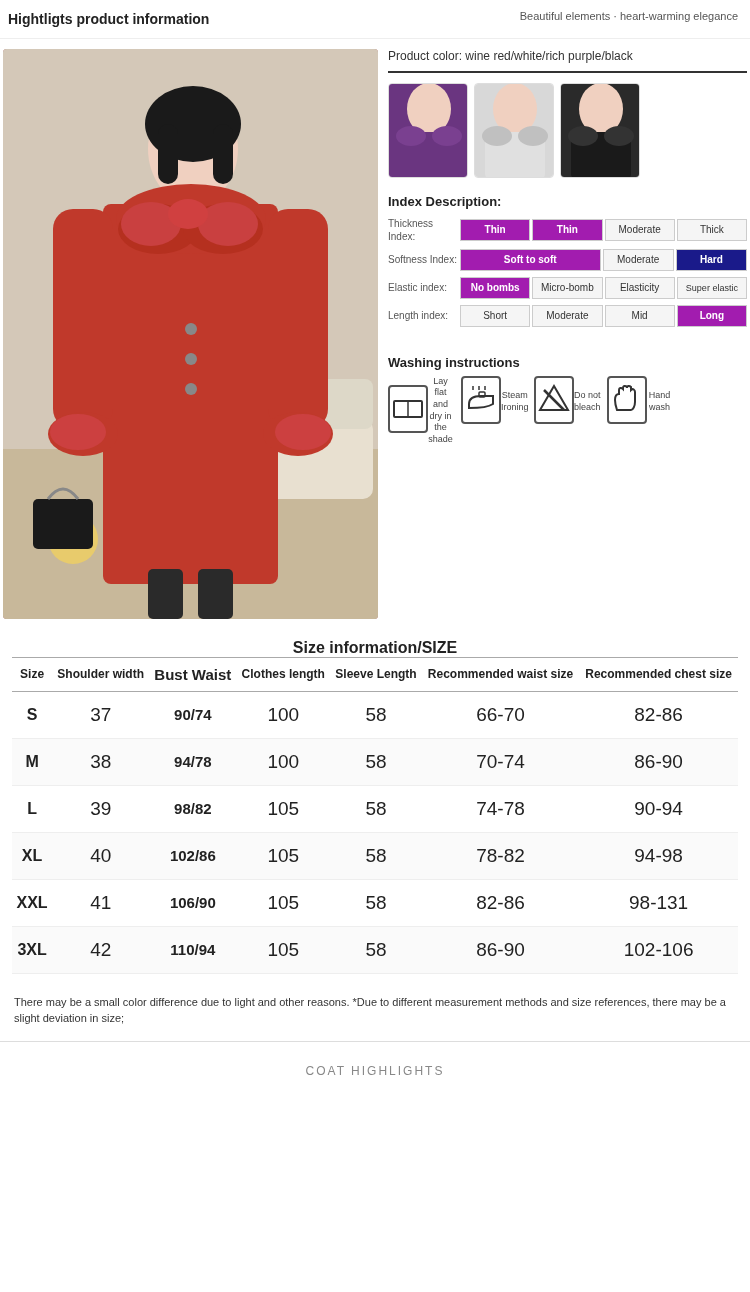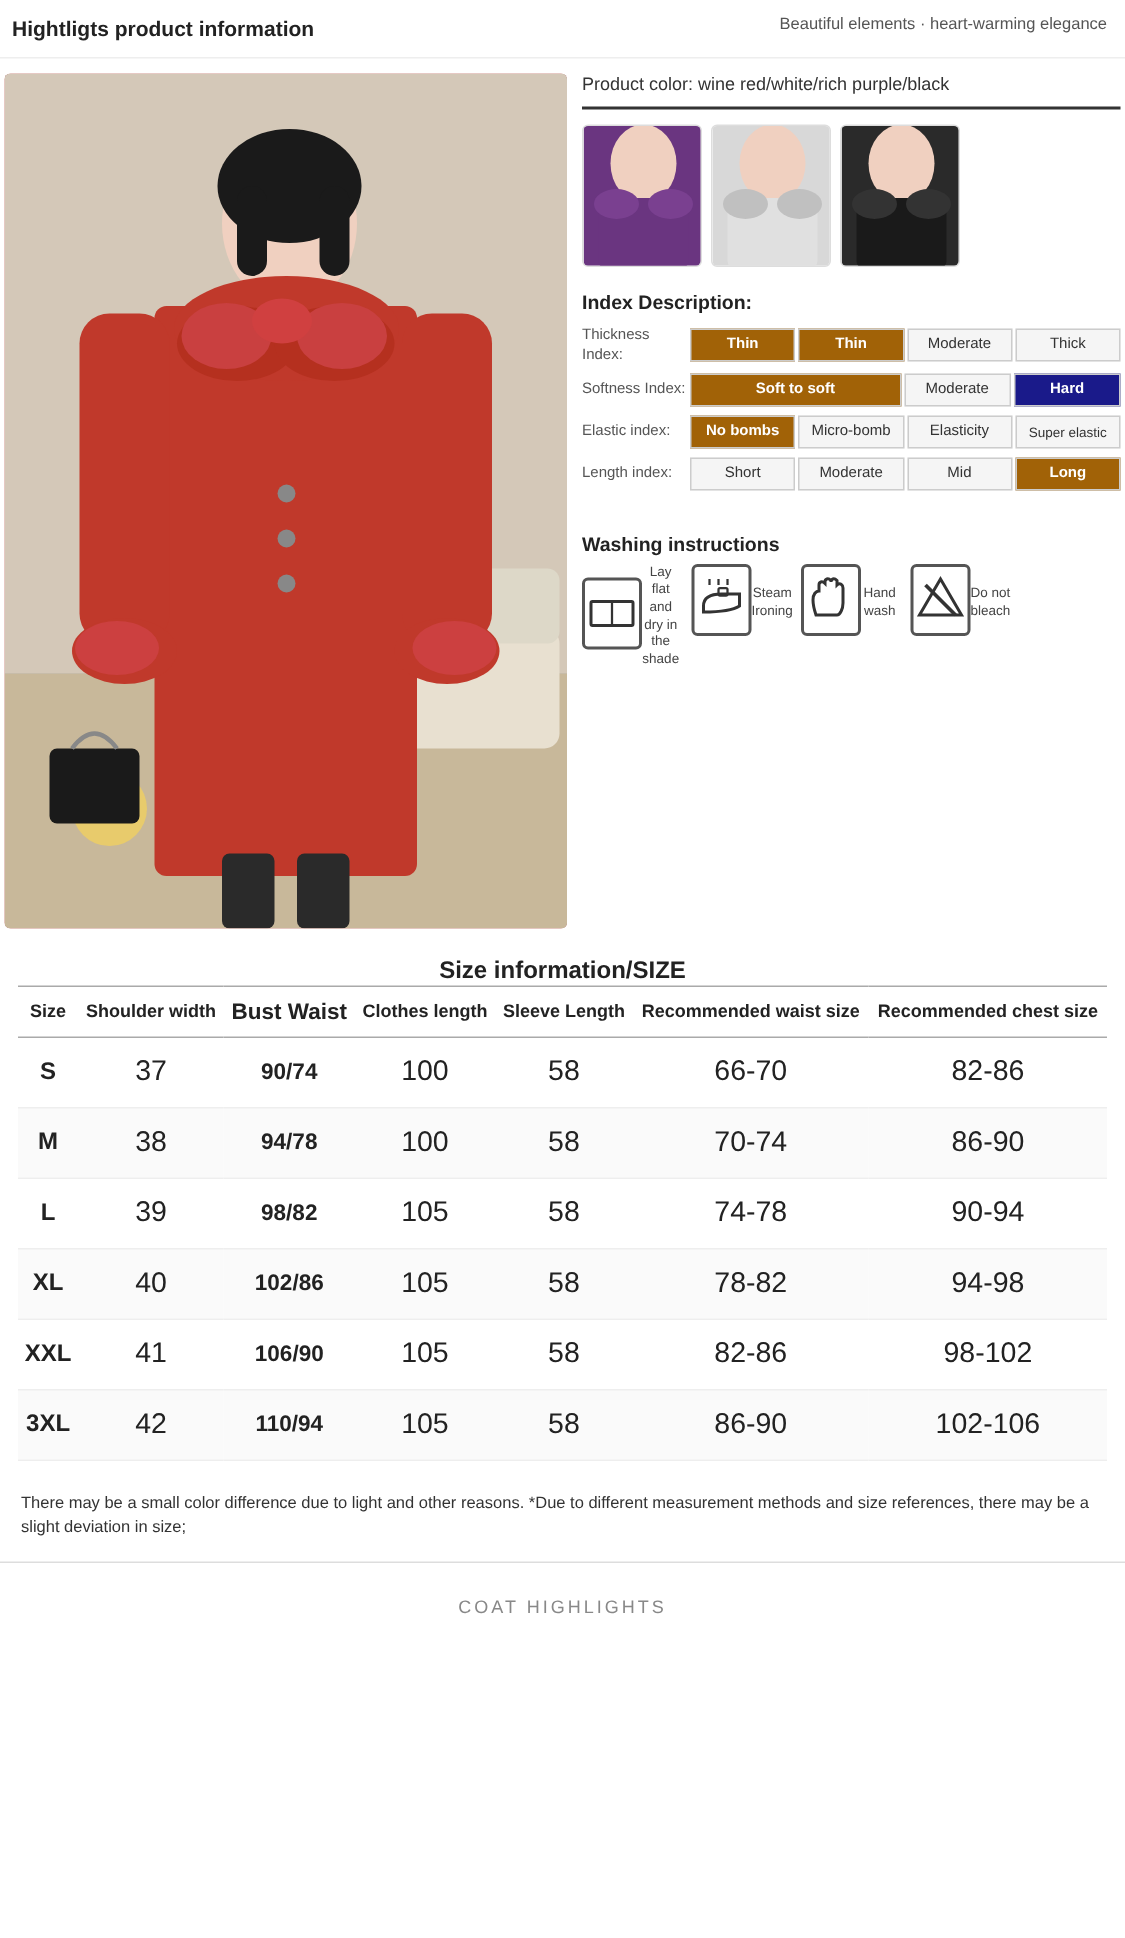--- a/index.html
+++ b/index.html
@@ -39,21 +39,21 @@
     .index-title { font-size: 13px; font-weight: bold; margin-bottom: 8px; }
 
     .index-row { display: flex; align-items: center; margin-bottom: 6px; }
     .index-label { font-size: 10px; color: #555; width: 72px; min-width: 72px; line-height: 1.3; }
     .index-bar { display: flex; gap: 2px; flex: 1; }
     .index-segment {
       flex: 1; height: 22px; border: 1px solid #ccc; font-size: 10px;
       display: flex; align-items: center; justify-content: center;
       background: #f5f5f5; color: #333;
     }
-    .index-segment.active { background: #a16207; color: #fff; font-weight: bold; }
+    .index-segment.active { background: #a21caf; color: #fff; font-weight: bold; }
     .index-segment.active-blue { background: #1a1a8a; color: #fff; font-weight: bold; }
 
     .washing-section { margin-top: 10px; }
     .washing-title { font-size: 13px; font-weight: bold; margin-bottom: 6px; }
     .washing-icons { display: flex; gap: 8px; align-items: flex-start; }
     .wash-item { display: flex; flex-direction: row; align-items: center; width: 65px; }
     .wash-icon {
       width: 48px; height: 48px; border: 2px solid #555; border-radius: 4px;
       display: flex; align-items: center; justify-content: center;
       font-size: 20px; margin-bottom: 4px; background: #fff;
@@ -252,34 +252,34 @@
               <line x1="16" y1="8" x2="16" y2="4" stroke="#333" stroke-width="1.5"></line>
               <line x1="22" y1="8" x2="22" y2="4" stroke="#333" stroke-width="1.5"></line>
             </svg>
           </div>
           <div class="wash-label">Steam Ironing</div>
         </div>
 
         <div class="wash-item">
           <div class="wash-icon">
             <svg width="36" height="36" viewBox="0 0 36 36">
-              <path d="M8 28 C8 28 6 22 6 18 C6 14 8 12 10 12 L10 8 C10 6 12 5 14 7 L14 6 C14 4 16 3 18 5 L18 6 C18 4 20 3 22 5 L22 8 C24 6 26 8 26 10 L26 20 C26 24 24 28 22 28 Z" fill="none" stroke="#333" stroke-width="2"></path>
-            </svg>
-          </div>
-          <div class="wash-label">Hand wash</div>
-        </div>
-
-        <div class="wash-item">
-          <div class="wash-icon">
-            <svg width="36" height="36" viewBox="0 0 36 36">
               <polygon points="18,4 32,28 4,28" fill="none" stroke="#333" stroke-width="2"></polygon>
               <line x1="8" y1="8" x2="28" y2="28" stroke="#333" stroke-width="2.5"></line>
             </svg>
           </div>
           <div class="wash-label">Do not bleach</div>
+        </div>
+
+        <div class="wash-item">
+          <div class="wash-icon">
+            <svg width="36" height="36" viewBox="0 0 36 36">
+              <path d="M8 28 C8 28 6 22 6 18 C6 14 8 12 10 12 L10 8 C10 6 12 5 14 7 L14 6 C14 4 16 3 18 5 L18 6 C18 4 20 3 22 5 L22 8 C24 6 26 8 26 10 L26 20 C26 24 24 28 22 28 Z" fill="none" stroke="#333" stroke-width="2"></path>
+            </svg>
+          </div>
+          <div class="wash-label">Hand wash</div>
         </div>
 
       </div>
     </div>
   </div>
 </div>
 
 <div class="size-section">
   <div class="size-title">Size information/SIZE</div>
   <table class="size-table">
@@ -331,21 +331,21 @@
           <td>78-82</td>
           <td>94-98</td>
         </tr>
         <tr>
           <td style="font-weight: bold; font-size: 16px;">XXL</td>
           <td>41</td>
           <td style="font-weight: bold; font-size: 15px;">106/90</td>
           <td>105</td>
           <td>58</td>
           <td>82-86</td>
-          <td>98-102</td>
+          <td>98-131</td>
         </tr>
         <tr>
           <td style="font-weight: bold; font-size: 16px;">3XL</td>
           <td>42</td>
           <td style="font-weight: bold; font-size: 15px;">110/94</td>
           <td>105</td>
           <td>58</td>
           <td>86-90</td>
           <td>102-106</td>
         </tr>

